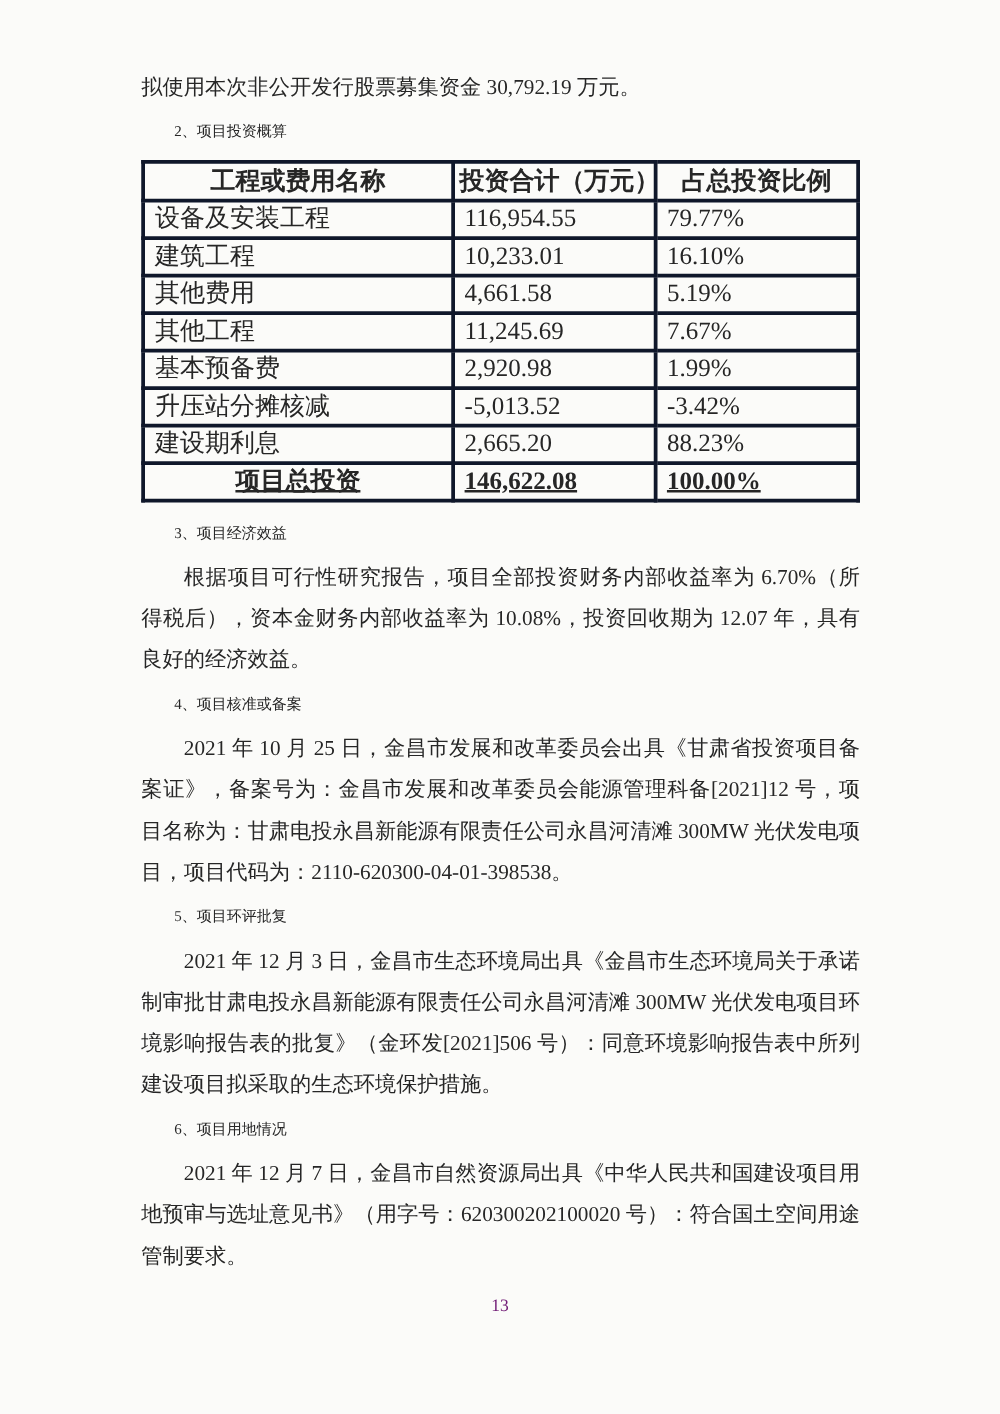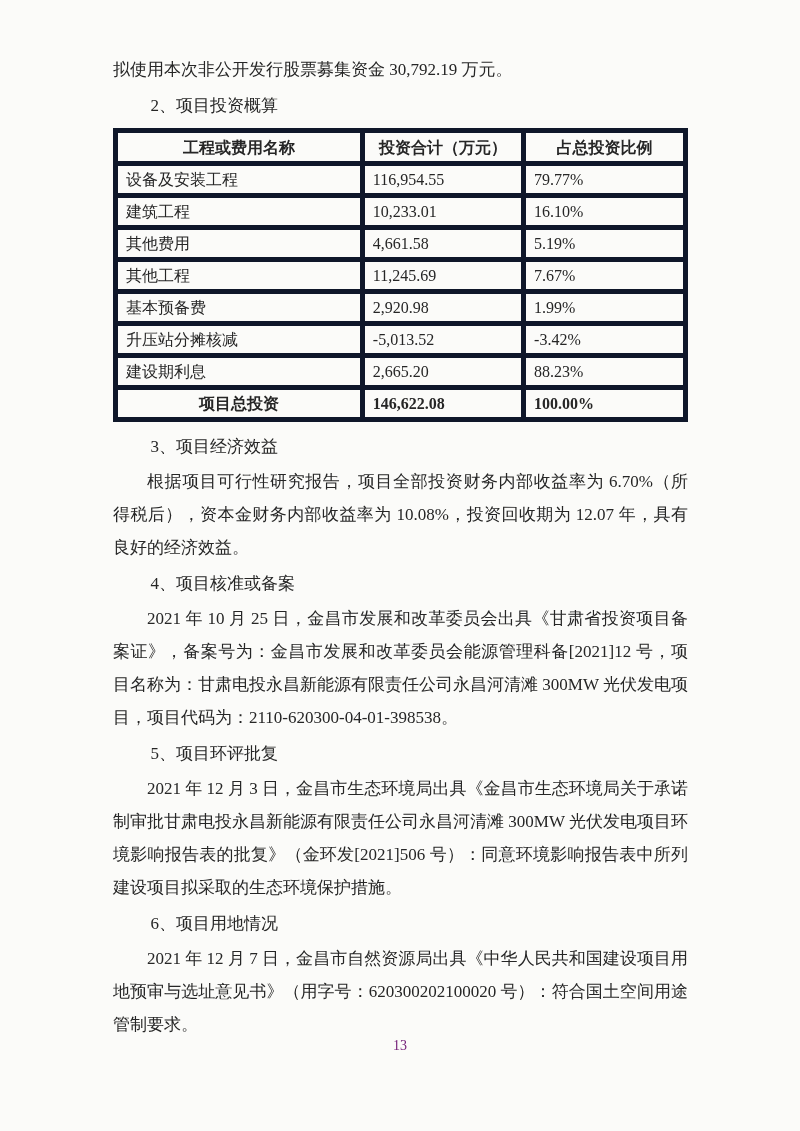--- a/index.html
+++ b/index.html
@@ -27,55 +27,56 @@
   .body-text {
     font-size: 17px;
     line-height: 33px;
     text-align: justify;
     margin: 0;
   }
   .indent {
     text-indent: 2em;
   }
   .heading {
-    font-size: 17px;
+    font-size: 12px;
     line-height: 33px;
     margin: 3px 0 2px 0;
     text-indent: 2.2em;
   }
   table.invest-table {
     width: 100%;
     border-collapse: collapse;
     border: 2px solid #2e2e2e;
     margin: 6px 0 8px 0;
     table-layout: fixed;
   }
   table.invest-table th,
   table.invest-table td {
-    border: 5px solid #0f172a;
-    font-size: 16px;
+    border: 3px solid #0f172a;
+    font-size: 20px;
     line-height: 19px;
     padding: 4px 8px;
     overflow: hidden;
     white-space: nowrap;
   }
   table.invest-table th {
     font-weight: bold;
     text-align: center;
     padding: 4.5px 4px;
   }
   td.cell-name {
     text-align: left;
     padding-left: 10px;
   }
   td.cell-num {
     padding-right: 14px;
   }
   tr.total-row td {
     font-weight: bold;
+    text-decoration: underline;
   }
   tr.total-row td.cell-name {
     text-align: center;
   }
   .page-number {
     position: absolute;
     top: 1038px;
     left: 0;
     width: 800px;
     text-align: center;

